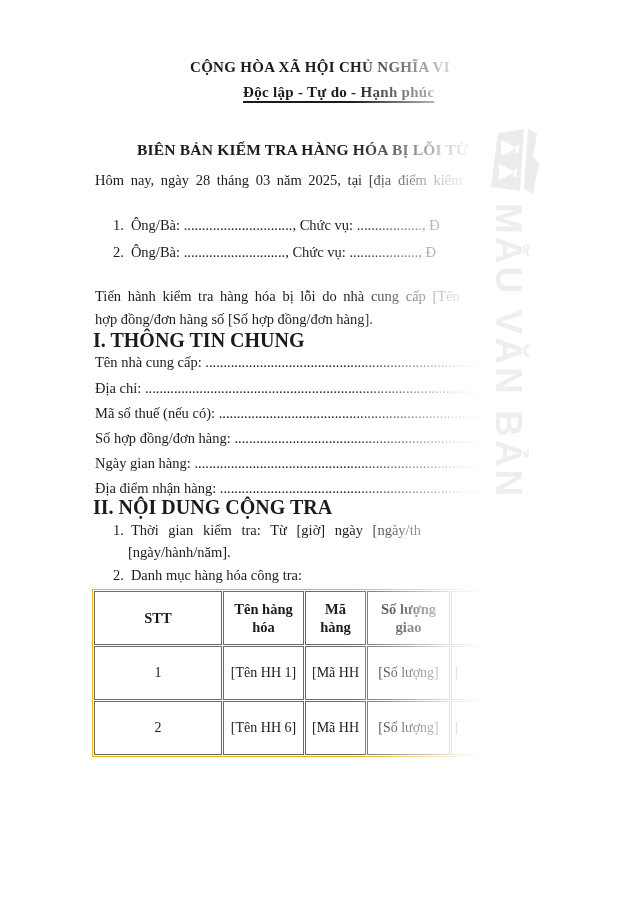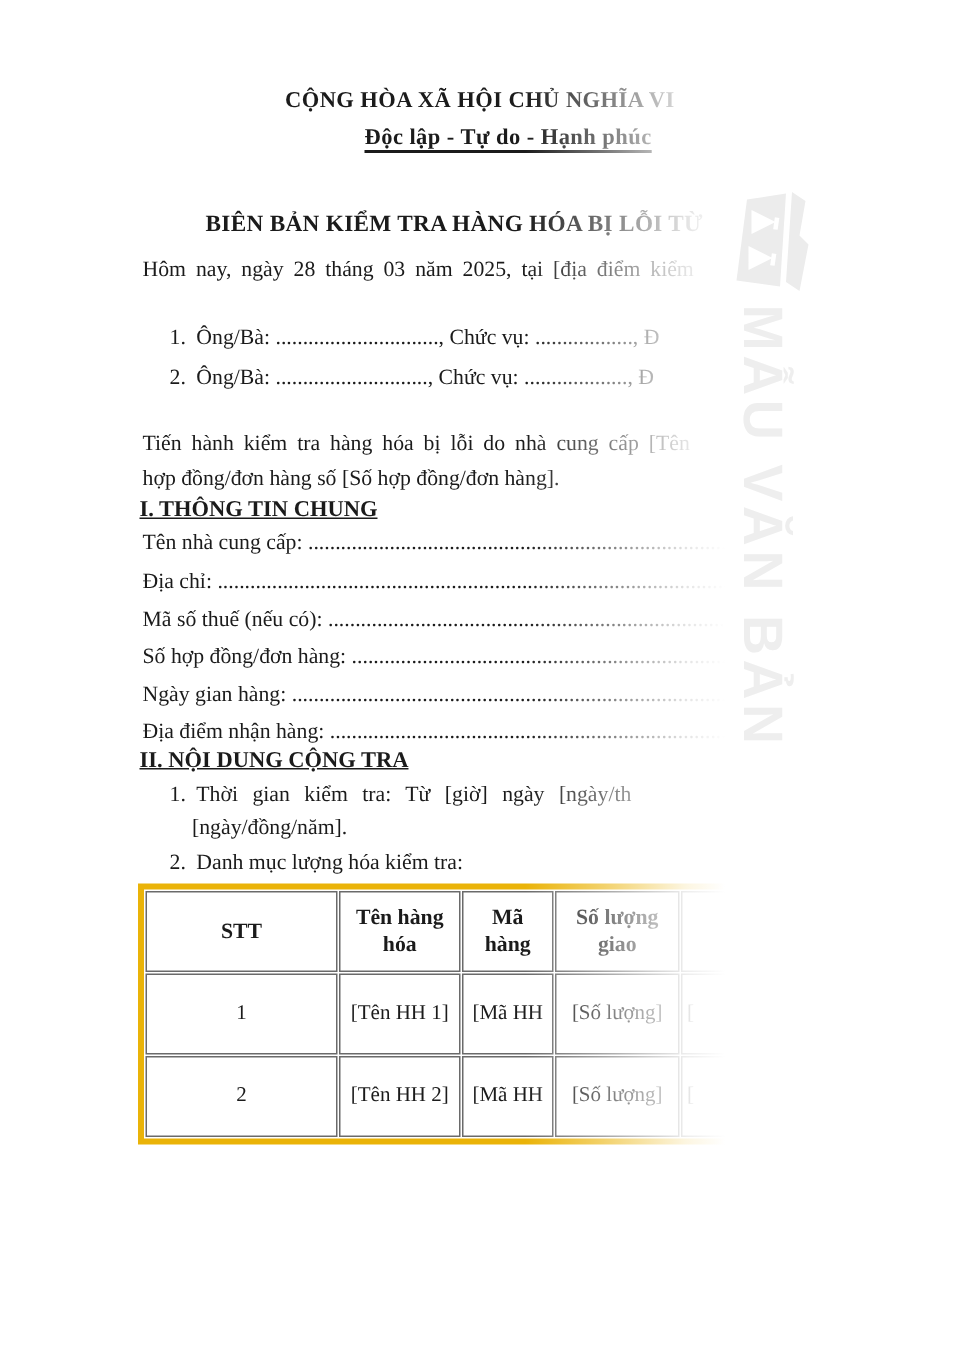--- a/index.html
+++ b/index.html
@@ -16,30 +16,30 @@
     white-space:nowrap;
     font-size:14.5px;
     line-height:20px;
   }
   .b { font-weight:normal; }
   .hdr1 { font-size:15px; font-weight:bold; letter-spacing:0.3px; }
   .hdr2 { font-size:15px; font-weight:bold; letter-spacing:0.3px;
           text-decoration:underline; text-underline-offset:4px;
           text-decoration-thickness:1.5px; }
   .title { font-size:15.5px; font-weight:bold; letter-spacing:0.2px; }
-  .heading { font-size:15px; font-weight:bold;text-decoration:underline; }
+  .heading { font-size:20px; font-weight:bold; }
   .num { display:inline-block; margin-right:7px; }
   .justif { word-spacing:3px; }
   .wide { word-spacing:6px; }
 
   
   table.goods {
     position:absolute; left:92px; top:589px;
     border-collapse:separate; border-spacing:1px;
-    border:4px solid #eab308;
+    border:1px solid #eab308;
     background:#ffffff;
     table-layout:fixed;
   }
   table.goods td {
     border:1px solid #6a6a6a;
     font-size:14px;
     text-align:center;
     vertical-align:middle;
     padding:2px 2px;
     overflow:hidden;
@@ -123,45 +123,45 @@
   <div class="line" style="left:95px; top:478px">
     <span>Địa điểm nhận hàng:</span>
     <span>....................................................................................................</span>
   </div>
 
   <div class="line heading" style="left:93px; top:497px">II. NỘI DUNG CỘNG TRA</div>
 
   <div class="line wide" style="left:113px; top:520px">
     <span class="num">1.</span><span class="b">Thời gian kiểm tra</span><span>: Từ [giờ] ngày [ngày/th</span>
   </div>
-  <div class="line" style="left:128px; top:542px">[ngày/đồng/năm].</div>
+  <div class="line" style="left:128px; top:542px">[ngày/hành/năm].</div>
 
   <div class="line" style="left:113px; top:565px">
-    <span class="num">2.</span><span class="b">Danh mục lượng hóa kiểm tra</span><span>:</span>
+    <span class="num">2.</span><span class="b">Danh mục hàng hóa công tra</span><span>:</span>
   </div>
 
   <table class="goods">
     <tbody>
         <tr class="hrow r1">
       <td class="c1">STT</td>
       <td class="c2 wrap">Tên hàng hóa</td>
       <td class="c3 wrap">Mã hàng</td>
       <td class="c4 wrap">Số lượng giao</td>
       <td class="c5"></td>
     </tr>
     <tr class="r2">
       <td class="c1">1</td>
       <td class="c2">[Tên HH 1]</td>
       <td class="c3">[Mã HH</td>
       <td class="c4">[Số lượng]</td>
       <td class="c5">[</td>
     </tr>
     <tr class="r3">
       <td class="c1">2</td>
-      <td class="c2">[Tên HH 2]</td>
+      <td class="c2">[Tên HH 6]</td>
       <td class="c3">[Mã HH</td>
       <td class="c4">[Số lượng]</td>
       <td class="c5">[</td>
     </tr>
   </tbody>
     </table>
 
 
   <div class="fade"></div>
 

